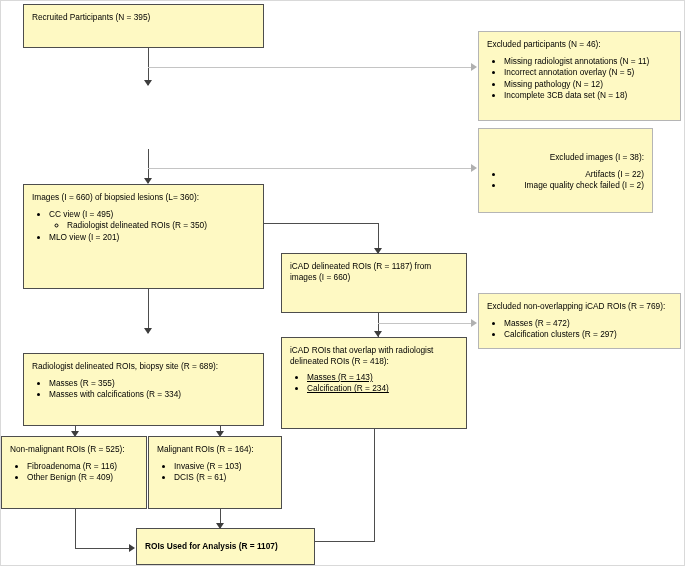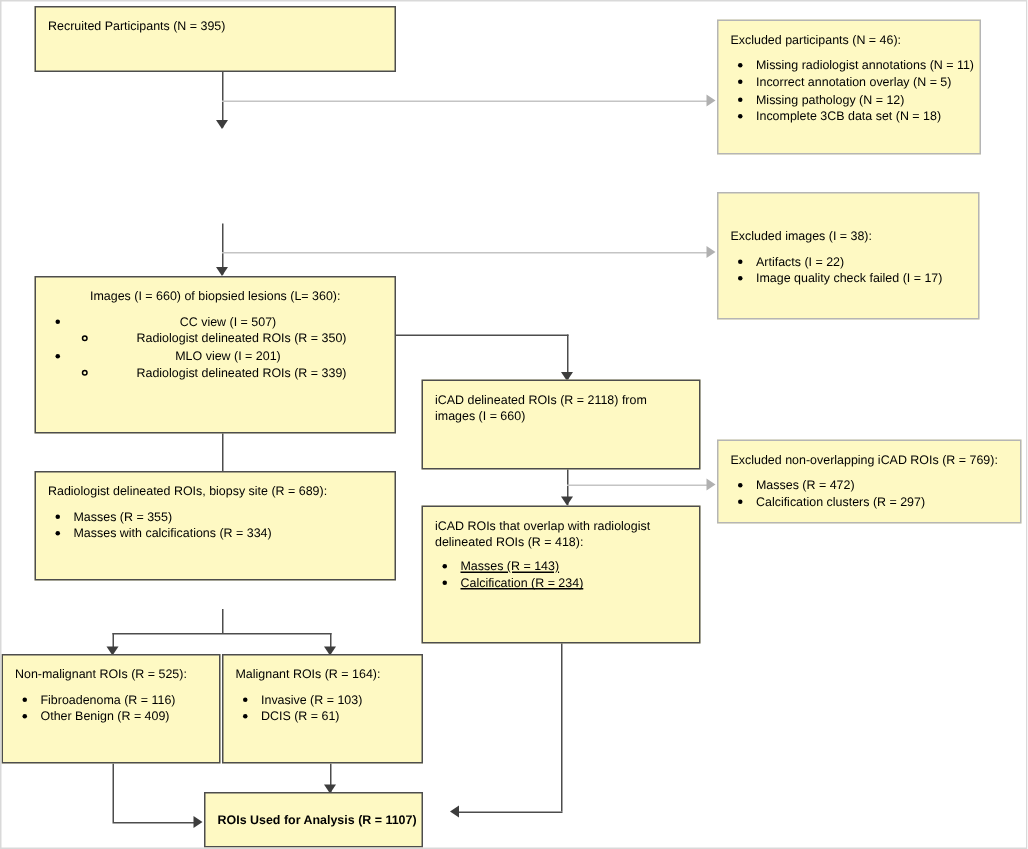--- a/index.html
+++ b/index.html
@@ -106,42 +106,39 @@
 
   <div class="ln v" style="left:373px;top:407px;height:133px;"></div>
   <div class="ln h" style="left:305px;top:540px;width:69px;"></div>
   <div class="arw left" style="left:299px;top:536px;"></div>
 
   <div class="box" style="left:22px;top:3px;width:241px;height:44px;">
     <span class="title">Recruited Participants (N = 395)</span>
   </div>
 
 
-  <div class="box" style="left:22px;top:183px;width:241px;height:105px;text-align:center;">
+  <div class="box" style="left:22px;top:183px;width:241px;height:105px;">
     <span class="title">Images (I = 660) of biopsied lesions (L= 360):</span>
     <ul>
-      <li><span>CC view (I = 507)</span>
+      <li><span>CC view (I = 495)</span>
         <ul>
           <li>Radiologist delineated ROIs (R = 350)</li>
         </ul>
       </li>
       <li><span>MLO view (I = 201)</span>
-        <ul>
-          <li>Radiologist delineated ROIs (R = 339)</li>
-        </ul>
       </li>
     </ul>
   </div>
 
   <div class="box" style="left:280px;top:252px;width:186px;height:60px;">
-    <span class="title">iCAD delineated ROIs (R = 2118) from</span>
+    <span class="title">iCAD delineated ROIs (R = 1187) from</span>
     <span class="title">images (I = 660)</span>
   </div>
 
-  <div class="box" style="left:22px;top:313px;width:241px;height:73px;">
+  <div class="box" style="left:22px;top:352px;width:241px;height:73px;">
     <span class="title">Radiologist delineated ROIs, biopsy site (R = 689):</span>
     <ul>
       <li>Masses (R = 355)</li>
       <li>Masses with calcifications  (R = 334)</li>
     </ul>
   </div>
 
   <div class="box" style="left:280px;top:336px;width:186px;height:92px;">
     <span class="title">iCAD ROIs that overlap with radiologist</span>
     <span class="title">delineated ROIs (R = 418):</span>
@@ -160,39 +157,39 @@
   </div>
 
   <div class="box" style="left:147px;top:435px;width:134px;height:73px;">
     <span class="title">Malignant ROIs (R = 164):</span>
     <ul>
       <li>Invasive (R = 103)</li>
       <li>DCIS (R = 61)</li>
     </ul>
   </div>
 
-  <div class="box bold" style="left:135px;top:527px;width:146px;height:37px;padding-top:12px;">
+  <div class="box bold" style="left:135px;top:527px;width:179px;height:37px;padding-top:12px;">
     <span class="title">ROIs Used for Analysis (R = 1107)</span>
   </div>
 
-  <div class="box light" style="left:477px;top:12px;width:176px;height:90px;">
+  <div class="box light" style="left:477px;top:30px;width:203px;height:90px;">
     <span class="title">Excluded participants (N = 46):</span>
     <ul>
       <li>Missing radiologist annotations (N = 11)</li>
       <li>Incorrect annotation overlay (N = 5)</li>
       <li>Missing pathology (N = 12)</li>
       <li>Incomplete 3CB data set (N = 18)</li>
     </ul>
   </div>
 
-  <div class="box light" style="left:477px;top:127px;width:175px;height:85px;padding-top:23px;">
+  <div class="box light" style="left:477px;top:127px;width:175px;height:85px;padding-top:23px;text-align:right;">
     <span class="title">Excluded images (I = 38):</span>
     <ul>
       <li>Artifacts (I = 22)</li>
-      <li>Image quality check failed (I = 17)</li>
+      <li>Image quality check failed (I = 2)</li>
     </ul>
   </div>
 
   <div class="box light" style="left:477px;top:292px;width:203px;height:56px;">
     <span class="title">Excluded non-overlapping iCAD ROIs (R = 769):</span>
     <ul>
       <li>Masses (R = 472)</li>
       <li>Calcification clusters (R = 297)</li>
     </ul>
   </div>

